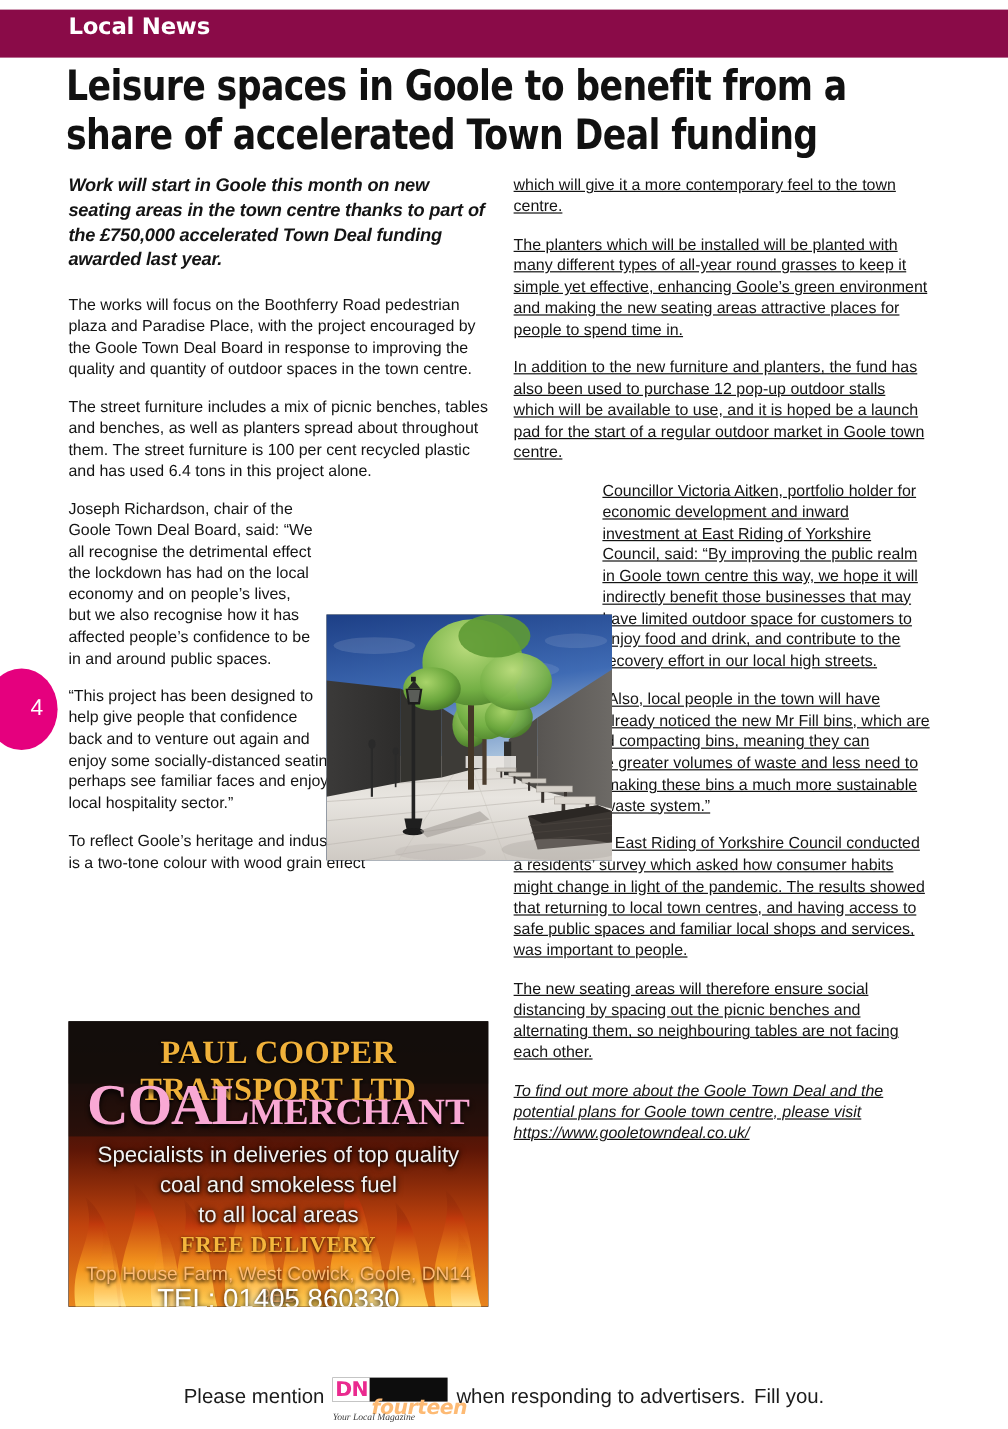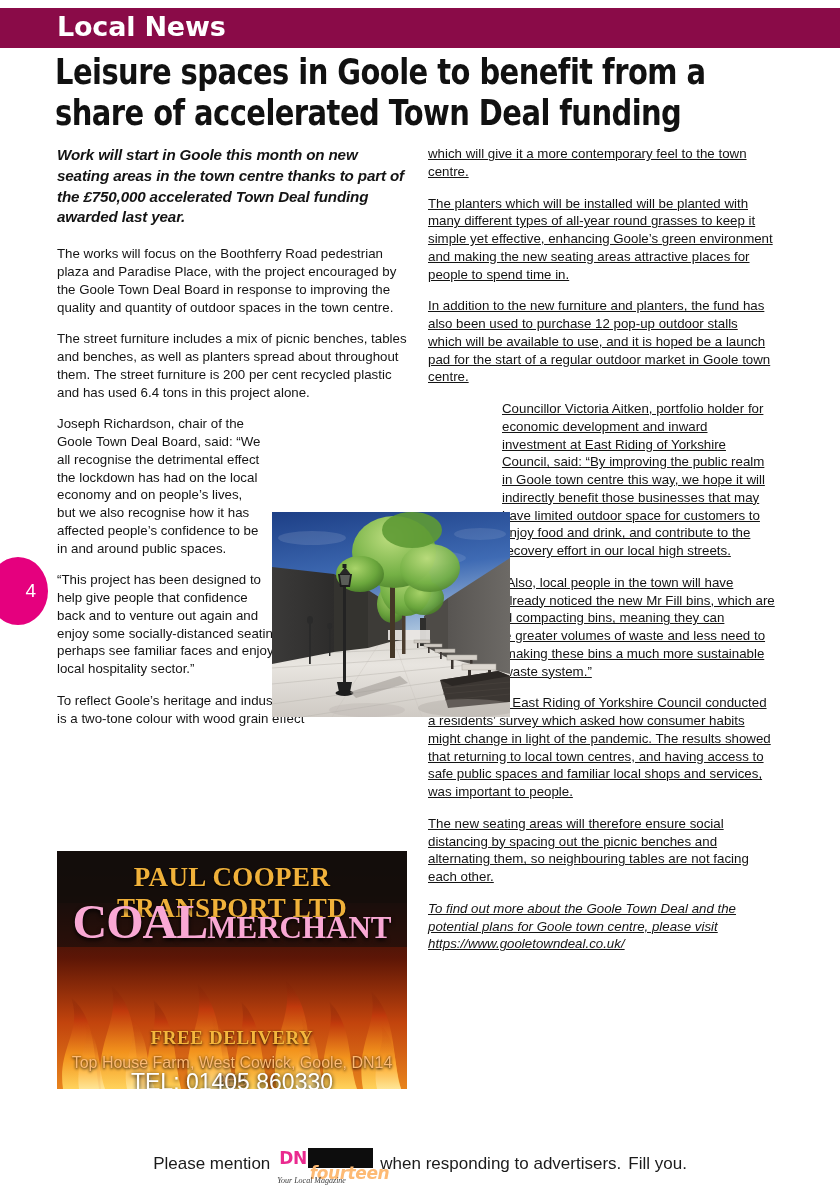--- a/index.html
+++ b/index.html
@@ -12,21 +12,21 @@
   .page { position: relative; width: 840px; height: 1191px; background: #fff; }
 
   
   .section-bar {
     position: absolute; left: 0; top: 8px; width: 840px; height: 40px;
     background: #8a0b48;
   }
   .section-bar-label {
     position: absolute; left: 57px; top: 11px;
     font-family: "DejaVu Sans", sans-serif;
-    font-weight: bold; font-size: 27px; color: #ffffff;
+    font-weight: bold; font-size: 19px; color: #ffffff;
     letter-spacing: -0.2px;
   }
 
   
   .headline {
     position: absolute; left: 55px; top: 52px; width: 745px;
     font-family: "DejaVu Sans Condensed", "Liberation Sans Narrow", "Liberation Sans", sans-serif;
     font-weight: bold;
     font-size: 35px; line-height: 1.17; color: #111111;
     letter-spacing: -0.6px;
@@ -168,21 +168,21 @@
 
   <h1 class="headline">Leisure spaces in Goole to benefit from a share of accelerated Town Deal funding</h1>
 
   <div class="page-bubble">
     <span class="page-bubble-num">4</span>
   </div>
 
   <div class="col col-left">
     <p class="standfirst">Work will start in Goole this month on new seating areas in the town centre thanks to part of the £750,000 accelerated Town Deal funding awarded last year.</p>
     <p>The works will focus on the Boothferry Road pedestrian plaza and Paradise Place, with the project encouraged by the Goole Town Deal Board in response to improving the quality and quantity of outdoor spaces in the town centre.</p>
-    <p>The street furniture includes a mix of picnic benches, tables and benches, as well as planters spread about throughout them. The street furniture is 200 per cent recycled plastic and has used 6.4 tons in this project alone.</p>
+    <p>The street furniture includes a mix of picnic benches, tables and benches, as well as planters spread about throughout them. The street furniture is 100 per cent recycled plastic and has used 6.4 tons in this project alone.</p>
     <div class="wrapbox-l"></div>
     <p>Joseph Richardson, chair of the Goole Town Deal Board, said: “We all recognise the detrimental effect the lockdown has had on the local economy and on people’s lives, but we also recognise how it has affected people’s confidence to be in and around public spaces.</p>
     <p>“This project has been designed to help give people that confidence back and to venture out again and enjoy some socially-distanced seating, where they can perhaps see familiar faces and enjoy a takeout from the local hospitality sector.”</p>
     <p class="tight">To reflect Goole’s heritage and industry, the street furniture is a two-tone colour with wood grain effect</p>
   </div>
 
   <div class="col col-right">
     <p>which will give it a more contemporary feel to the town centre.</p>
     <p>The planters which will be installed will be planted with many different types of all-year round grasses to keep it simple yet effective, enhancing Goole’s green environment and making the new seating areas attractive places for people to spend time in.</p>
     <p>In addition to the new furniture and planters, the fund has also been used to purchase 12 pop-up outdoor stalls which will be available to use, and it is hoped be a launch pad for the start of a regular outdoor market in Goole town centre.</p>
@@ -376,20 +376,25 @@
       </g>
       <rect x="0" y="0" width="350" height="96" fill="#140d0c" opacity="0.62"></rect>
       <rect x="0" y="0" width="350" height="52" fill="#120c0b" opacity="0.55"></rect>
     </svg>
 
     <div class="ad-inner">
       <div class="ad-line1">PAUL COOPER TRANSPORT LTD</div>
       <div class="ad-line2">
         <span class="ad-coal">COAL</span><span class="ad-merchant">MERCHANT</span>
       </div>
+      <div class="ad-body">
+        <div>Specialists in deliveries of top quality</div>
+        <div>coal and smokeless fuel</div>
+        <div>to all local areas</div>
+      </div>
       <div class="ad-free">FREE DELIVERY</div>
       <div class="ad-addr">Top House Farm, West Cowick, Goole, DN14 9EB</div>
       <div class="ad-tel">TEL: 01405 860330</div>
 
     </div>
   </div>
 
   <div class="footer">
     <span>Please mention</span>
     <span class="logo">

